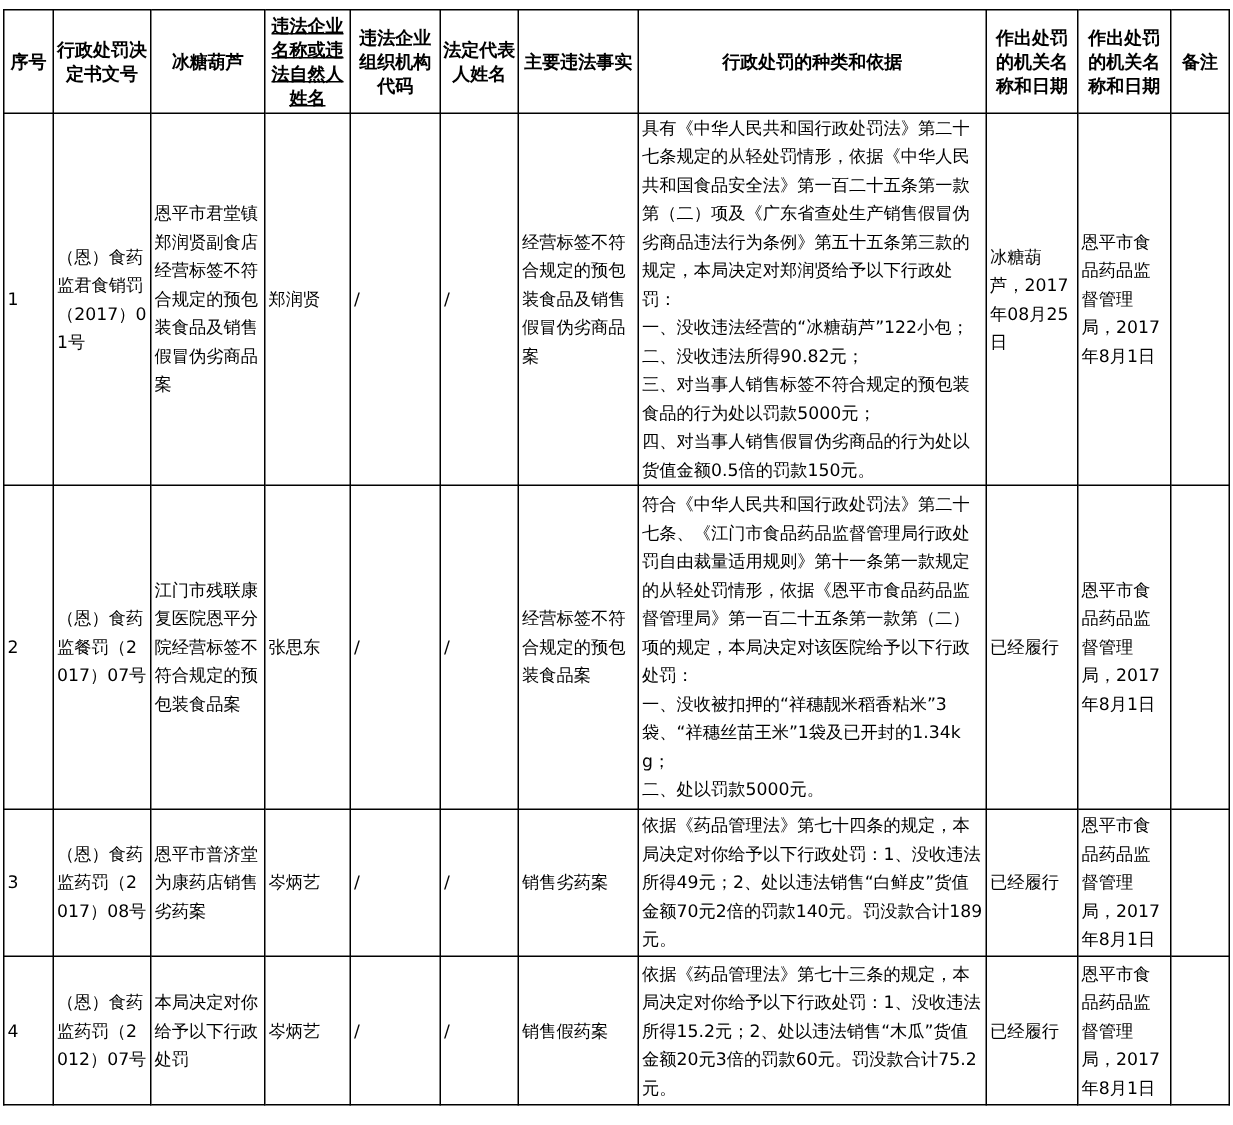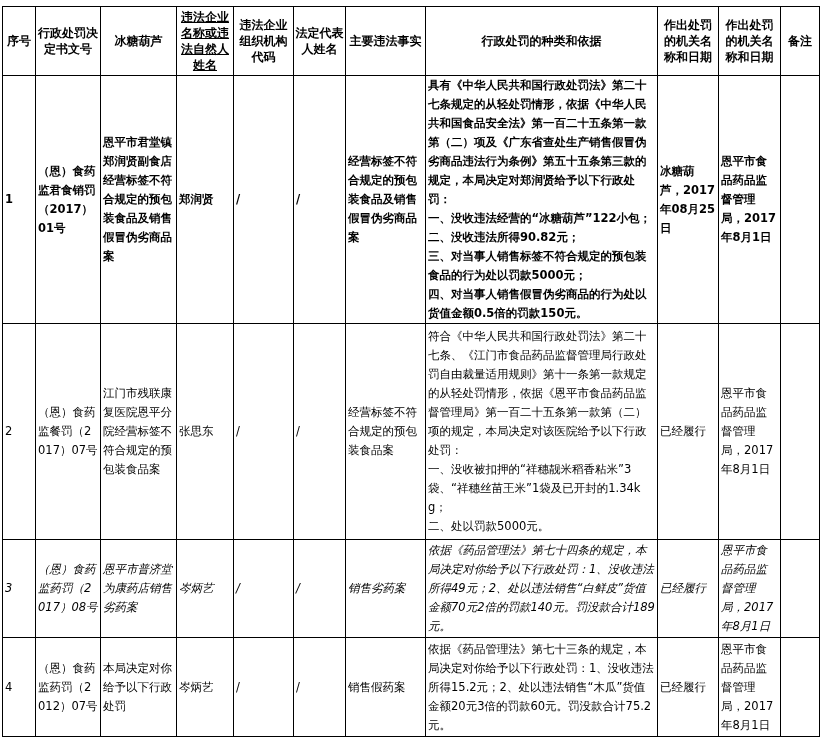--- a/index.html
+++ b/index.html
@@ -23,23 +23,23 @@
     font-size: 12px;
     line-height: 16px;
     text-align: center;
     height: 68px;
     padding: 0 1px;
   }
   td.c { text-align: left; }
   td.l { text-align: left; padding-left: 3px; padding-right: 2px; }
   .para { display: block; white-space: pre-wrap; }
   .u { text-decoration: underline; }
-  tr.r1 td { height: 245px; font-weight: bold; }
+  tr.r1 td { height: 245px; }
   tr.r2 td { height: 215px; }
-  tr.r3 td { height: 97px; font-style: italic; }
+  tr.r3 td { height: 97px; }
   tr.r4 td { height: 98px; }
 </style>
 </head>
 <body>
 
 <table class="pen">
   <colgroup>
     <col style="width:33px">
     <col style="width:65px">
     <col style="width:76px">

